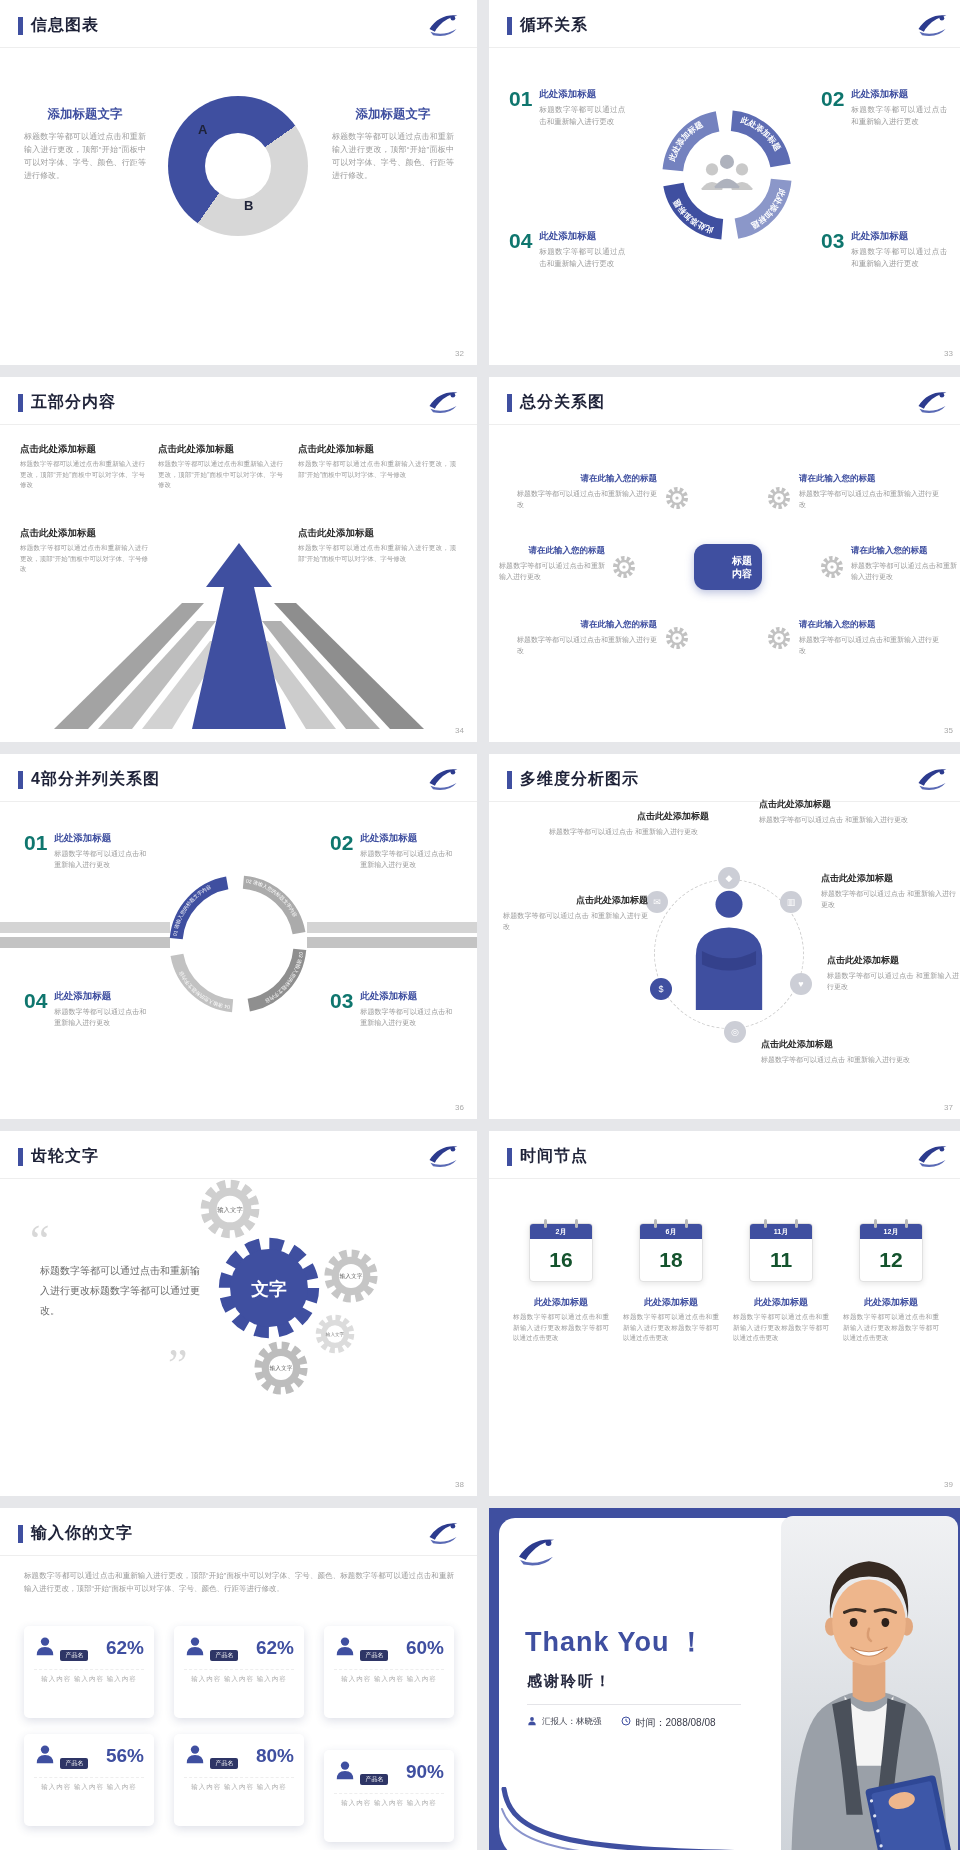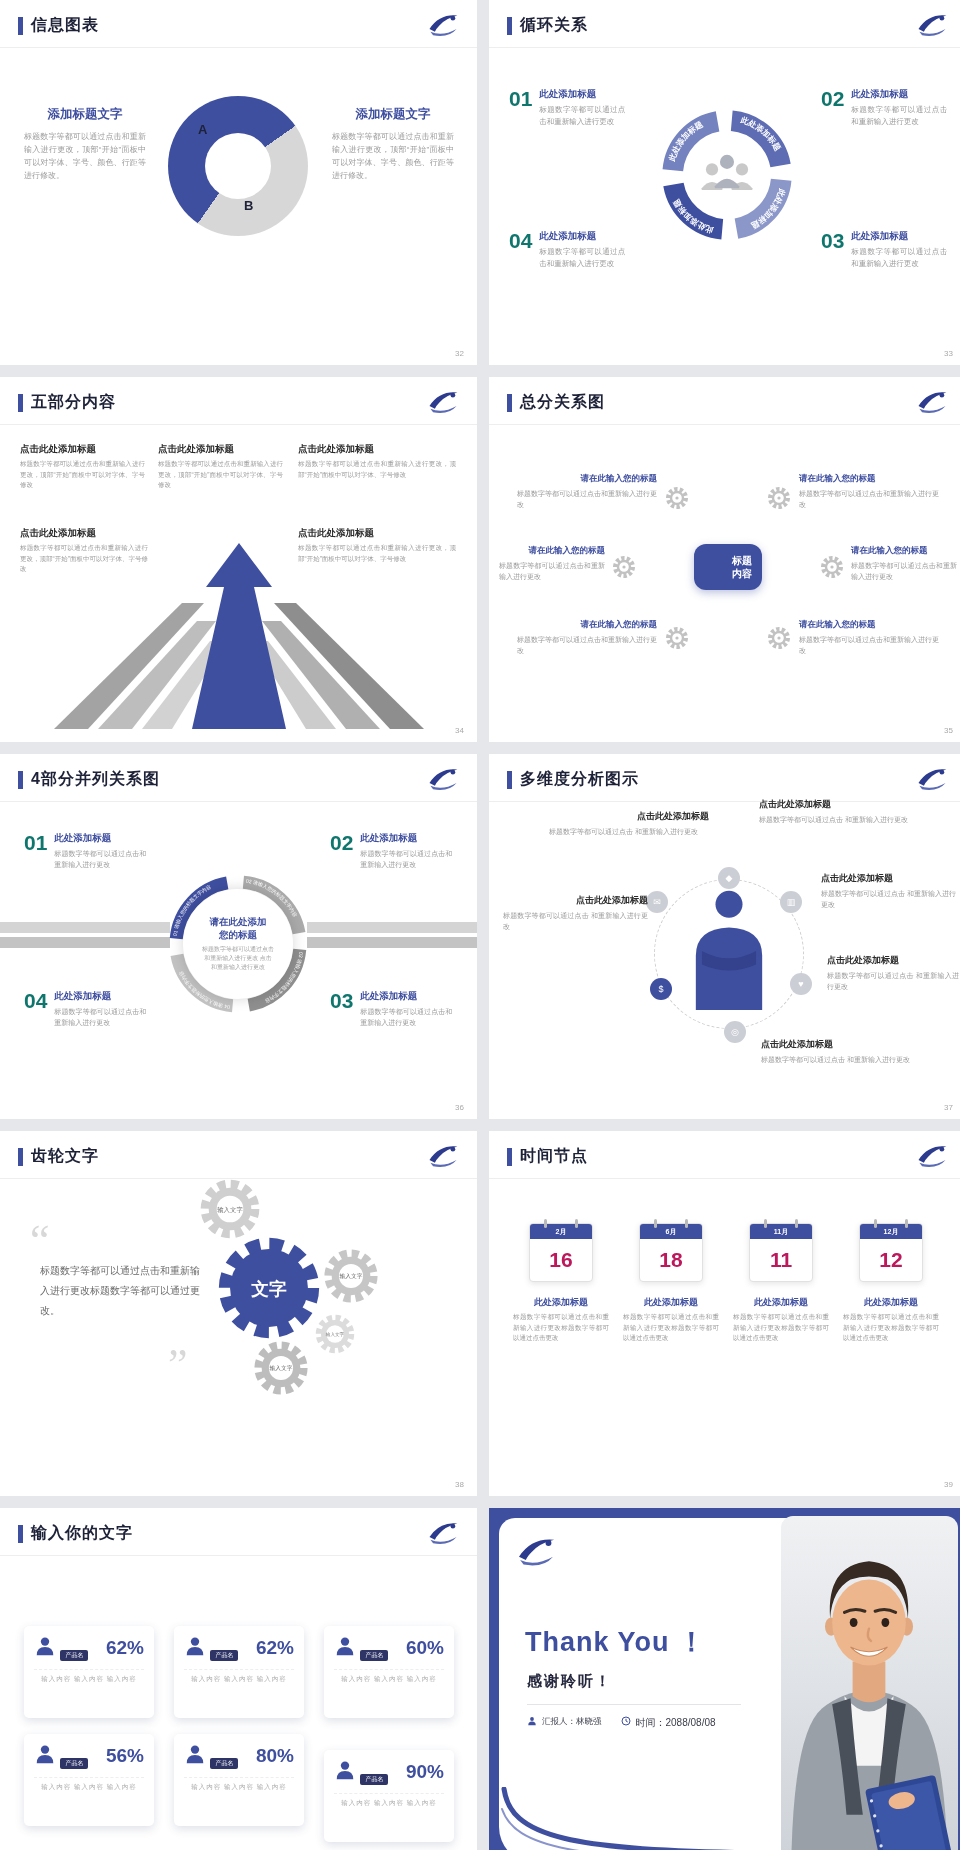--- a/index.html
+++ b/index.html
@@ -16,21 +16,21 @@
   .tb-h{font-size:9.5px;font-weight:bold;color:#3f4fa0;margin-bottom:3px;}
   .tb-hd{font-size:9.5px;font-weight:bold;color:#2b2b2b;margin-bottom:3px;}
   .tb-b{font-size:7px;color:#9b9b9b;line-height:1.62;text-align:justify;}
   .tr{text-align:right;}
   .nitem{display:flex;gap:7px;align-items:flex-start;}
   .num{font-size:21px;font-weight:bold;color:#0f766e;line-height:1.05;}
   .ntxt{width:92px;}
   .iconcirc{position:absolute;width:22px;height:22px;border-radius:50%;display:flex;align-items:center;justify-content:center;color:#fff;font-size:9px;background:#ccced6;}
   .cal{width:64px;margin:0 auto;position:relative;border:1px solid #e1e1e1;border-radius:4px;box-shadow:0 2px 6px rgba(0,0,0,.10);background:#fff;}
   .cal-h{height:15px;background:#3f4fa0;border-radius:3px 3px 0 0;color:#fff;font-size:7px;font-weight:bold;text-align:center;line-height:15px;}
-  .cal-d{height:42px;display:flex;align-items:center;justify-content:center;font-size:21px;font-weight:bold;color:#be185d;}
+  .cal-d{height:42px;display:flex;align-items:center;justify-content:center;font-size:21px;font-weight:bold;color:#14532d;}
   .ring{position:absolute;top:-5px;width:3px;height:9px;background:#b9b9b9;border-radius:2px;}
   .card{position:absolute;width:130px;height:92px;background:#fff;border-radius:5px;box-shadow:0 3px 10px rgba(50,60,110,.16);padding:9px 10px 6px;}
   .card-top{display:flex;align-items:center;justify-content:space-between;}
   .card-val{font-size:19px;font-weight:bold;color:#3f4fa0;}
   .card-label{display:inline-block;background:#2e3566;color:#fff;font-size:6px;padding:1px 5px;border-radius:2px;margin-top:2px;}
   .card-items{margin-top:8px;font-size:6.5px;color:#a9a9a9;text-align:center;letter-spacing:1px;border-top:1px dashed #eeeeee;padding-top:5px;}
   .quote-mark{font-family:"Liberation Serif","DejaVu Serif",serif;font-size:44px;color:#d8d8d8;line-height:1;}
 </style>
 </head>
 <body>
@@ -269,24 +269,20 @@
       <path id="a36-1" d="M85.41 18.24 A62 62 0 0 1 141.06 69.24" fill="none" stroke="#ababab" stroke-width="13"></path>
       <path id="a36-2" d="M141.76 85.41 A62 62 0 0 1 90.76 141.06" fill="none" stroke="#8f8f8f" stroke-width="13"></path>
       <path id="a36-3" d="M74.59 141.76 A62 62 0 0 1 18.94 90.76" fill="none" stroke="#c2c2c2" stroke-width="13"></path>
       <path id="a36-4" d="M18.24 74.59 A62 62 0 0 1 69.24 18.94" fill="none" stroke="#3f4fa0" stroke-width="13"></path>
       <text font-size="5" fill="#ffffff"><textPath href="#a36-4" startOffset="3%">01 请输入您的标题文字内容</textPath></text>
       <text font-size="5" fill="#ffffff"><textPath href="#a36-1" startOffset="3%">02 请输入您的标题文字内容</textPath></text>
       <text font-size="5" fill="#ffffff"><textPath href="#a36-2" startOffset="3%">03 请输入您的标题文字内容</textPath></text>
       <text font-size="5" fill="#ffffff"><textPath href="#a36-3" startOffset="3%">04 请输入您的标题文字内容</textPath></text>
     </svg>
 
-    <div class="abs" style="left:183px;top:135px;width:110px;height:110px;background:#fff;border-radius:50%;box-shadow:0 0 14px rgba(0,0,0,.16);display:flex;flex-direction:column;align-items:center;justify-content:center;z-index:2;">
-      <div style="width:60px;font-size:9.5px;font-weight:bold;color:#3f4fa0;text-align:center;line-height:1.35;margin-bottom:4px;">请在此处添加您的标题</div>
-      <div style="width:72px;font-size:6px;color:#a5a5a5;line-height:1.5;text-align:center;">标题数字等都可以通过点击和重新输入进行更改 点击和重新输入进行更改</div>
-    </div>
 
     <div class="abs nitem" style="left:24px;top:78px;">
       <span class="num">01</span>
       <div class="ntxt">
           <div class="tb-h">此处添加标题</div>
       <div class="tb-b">标题数字等都可以通过点击和重新输入进行更改</div>
         </div>
     </div>
     <div class="abs nitem" style="left:330px;top:78px;">
       <span class="num">02</span>
@@ -473,20 +469,21 @@
       <span class="hdr-bar"></span>
       <h2 class="hdr-title">输入你的文字</h2>
     </header>
     <svg class="logo" viewBox="0 0 40 30">
         <path d="M5 20 Q16 3 36 5 Q23 8 16 16 Q12 20 11 23 Z" fill="#2c3b8e"></path>
         <path d="M6 23 Q19 29 35 20 Q27 30 9 27 Z" fill="#5a6ab5"></path>
         <circle cx="31" cy="8" r="2.6" fill="#2c3b8e"></circle>
       </svg>
     <span class="hdr-line"></span>
 
+    <div class="abs" style="left:24px;top:62px;width:430px;font-size:7.5px;color:#9b9b9b;line-height:1.7;text-align:justify;">标题数字等都可以通过点击和重新输入进行更改，顶部“开始”面板中可以对字体、字号、颜色、标题数字等都可以通过点击和重新输入进行更改，顶部“开始”面板中可以对字体、字号、颜色、行距等进行修改。</div>
 
     <div class="card" style="left:24px;top:118px;">
       <div class="card-top">
           <div style="text-align:center;">
         <svg width="22" height="22" viewBox="0 0 20 20">
               <circle cx="10" cy="6" r="3.8" fill="#3f4fa0"></circle>
               <path d="M2.5 18.5 Q2.5 11 10 11 Q17.5 11 17.5 18.5 Z" fill="#3f4fa0"></path>
             </svg>
         <div class="card-label">产品名</div></div>
         <div class="card-val">62%</div>

